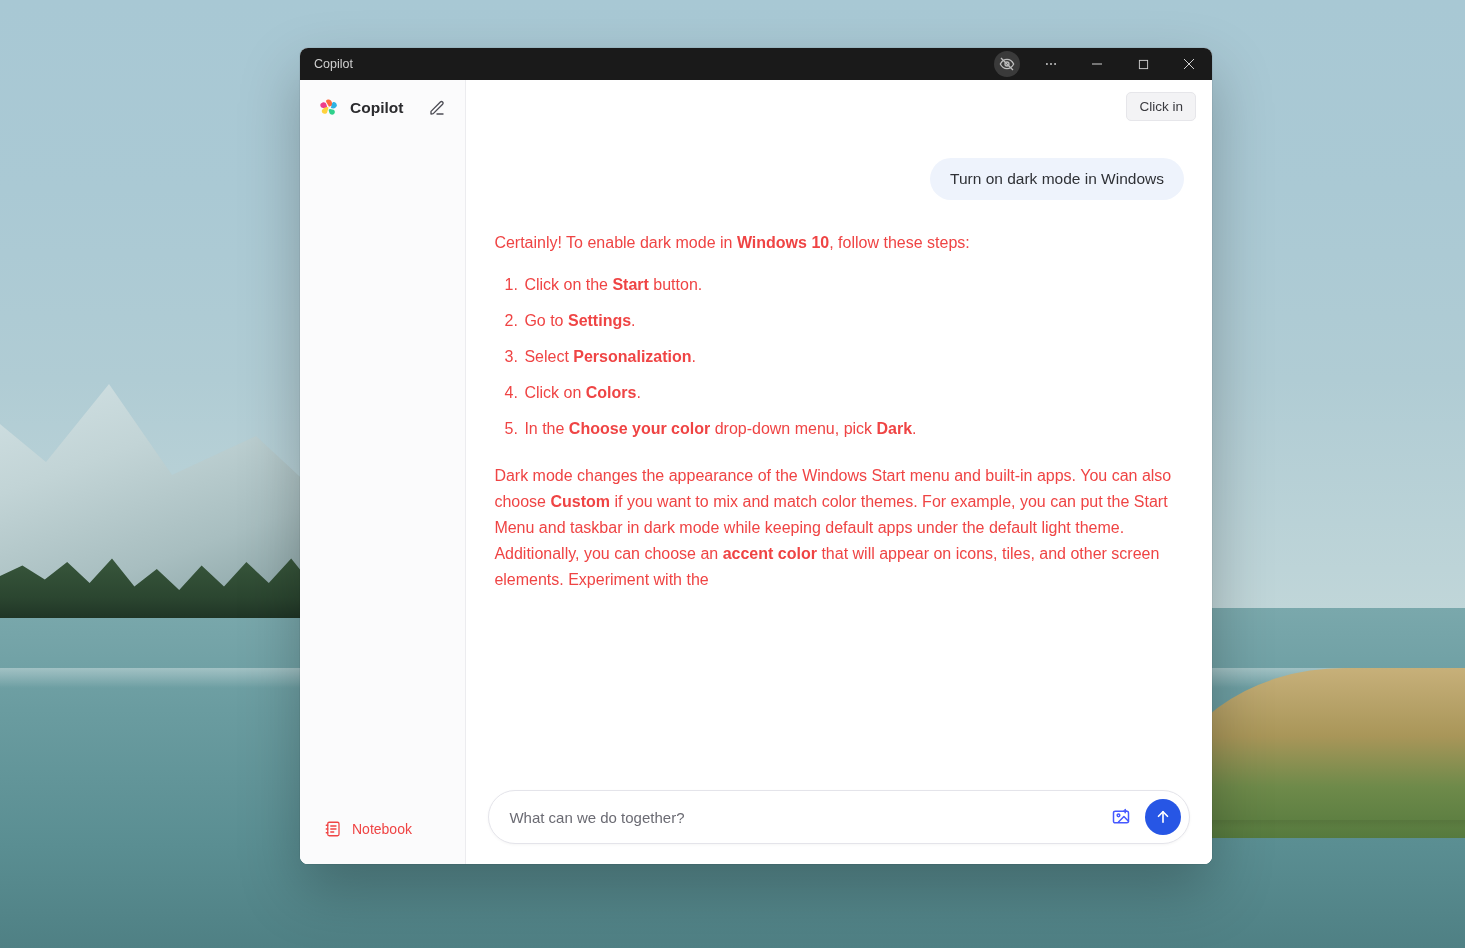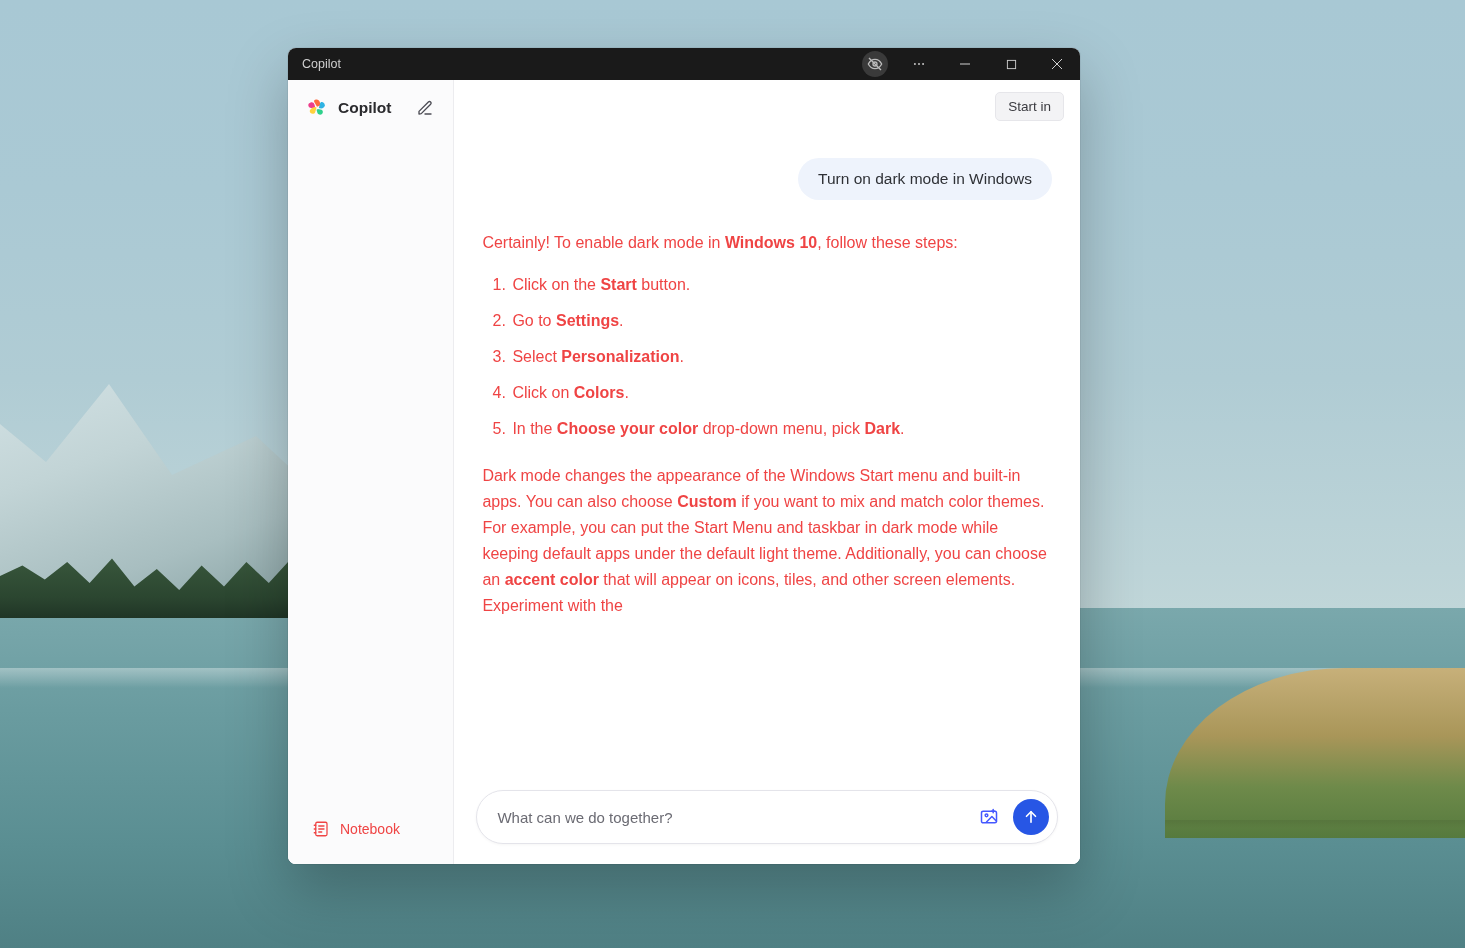--- a/index.html
+++ b/index.html
@@ -55,22 +55,22 @@
     border-top-left-radius: 60% 80%;
   }
   .grass-stripe {
     position: absolute; right: 0; bottom: 120px; width: 300px; height: 8px;
     background: linear-gradient(180deg, rgba(0,0,0,0.08), rgba(0,0,0,0));
   }
 
   
   .app-window {
     position: absolute;
-    left: 288px; top: 48px;
-    width: 792px; height: 816px;
+    left: 300px; top: 48px;
+    width: 912px; height: 816px;
     background: #ffffff;
     border-radius: 8px;
     box-shadow: 0 25px 60px rgba(0,0,0,0.25), 0 0 0 1px rgba(0,0,0,0.05);
     overflow: hidden;
     display: flex;
     flex-direction: column;
   }
   
   .titlebar {
     height: 32px;
@@ -310,21 +310,21 @@
               <line x1="3" y1="17" x2="5" y2="17"></line>
             </svg>
           </span>
           <span>Notebook</span>
         </div>
       </div>
     </div>
 
     <div class="conv">
       <div class="conv-header">
-        <button class="signin-btn">Start in</button>
+        <button class="signin-btn">Click in</button>
       </div>
 
       <div class="messages">
         <div class="user-row">
           <div class="user-bubble">Turn on dark mode in Windows</div>
         </div>
 
         <div class="assistant">
           <p>
             <span>Certainly! To enable dark mode in </span><b>Windows 10</b><span>, follow these steps:</span>

